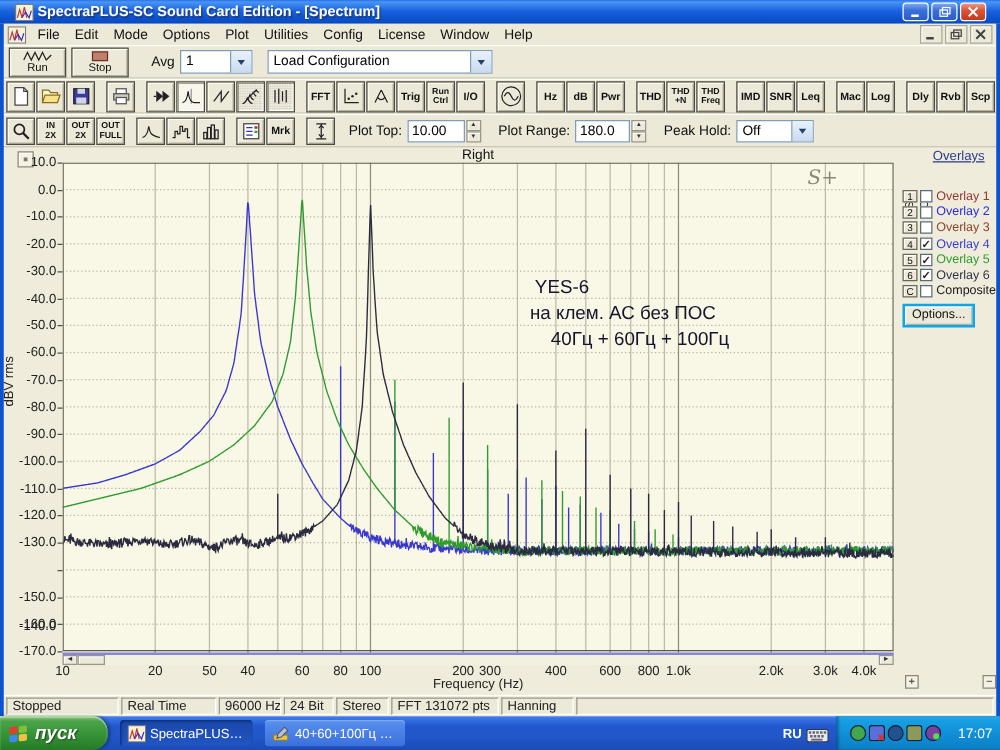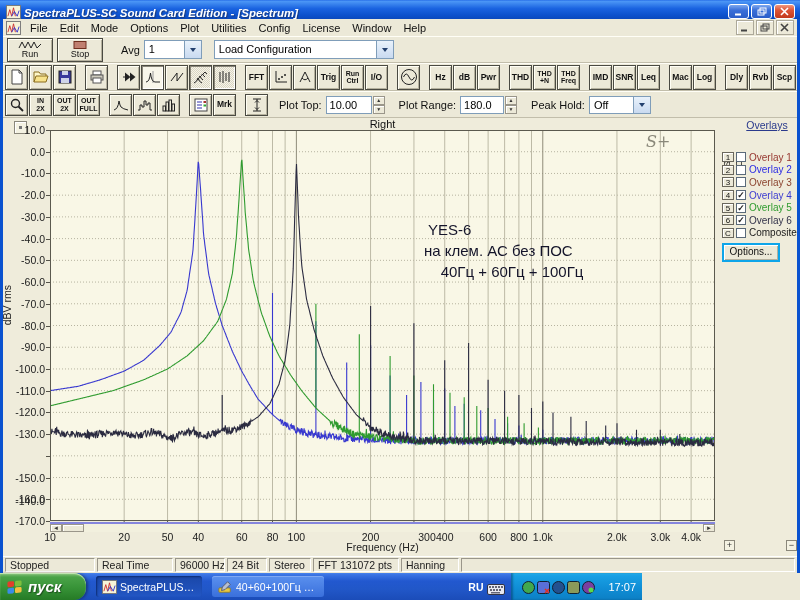--- a/index.html
+++ b/index.html
@@ -1,21 +1,21 @@
 <!DOCTYPE html>
 <html><head>
 <meta charset="utf-8">
 <style>
   html,body{margin:0;padding:0;background:#000;}
   #screen{position:relative;width:800px;height:600px;overflow:hidden;
     font-family:"Liberation Sans",sans-serif;background:#ece9d8;cursor:default;}
   
   .titlebar{position:absolute;left:0;top:0;width:800px;height:19px;
     background:linear-gradient(180deg,#2a71e8 0%,#4a95f5 8%,#1a63e0 45%,#0c51cc 80%,#0a49bd 100%);
-    display:flex;align-items:flex-end;padding:0 4px;box-sizing:border-box;font-style:italic;}
+    display:flex;align-items:center;padding:0 10px;box-sizing:border-box;}
   .titlebar .ticn{width:15px;height:14px;margin:0 3px 0 2px;flex:none;}
   .titlebar .ttl{color:#fff;font-size:11.5px;font-weight:bold;text-shadow:1px 1px 1px #1a3a7a;flex:1;
     white-space:nowrap;overflow:hidden;}
   .winbtns{display:flex;gap:2px;margin-right:1px;}
   .wbtn{width:21px;height:15px;border-radius:3px;border:1px solid #fff;
     background:linear-gradient(180deg,#7da8ef 0%,#3a6fd8 40%,#2a5dc8 100%);
     color:#fff;display:flex;align-items:center;justify-content:center;box-sizing:border-box;}
   .wbtn.close{background:linear-gradient(180deg,#ee9780 0%,#dd5436 40%,#c23a1c 100%);}
   
   .menubar{position:absolute;left:3px;top:19px;width:794px;height:17px;background:#ece9d8;
@@ -95,21 +95,21 @@
     font-size:9px;line-height:9px;text-align:center;color:#222;box-sizing:border-box;flex:none;font-weight:bold;}
   .ovllab{font-size:10px;white-space:nowrap;}
   .optbtn{position:absolute;left:0;top:124px;width:54px;height:15px;border:2px solid #0ea5e9;background:#ece9d8;
     box-shadow:inset 1px 1px 0 #fff,inset -1px -1px 0 #b5b19e;font-size:10px;text-align:center;line-height:14px;color:#111;}
   
   .statusbar{position:absolute;left:3px;top:556px;width:794px;height:17px;background:#ece9d8;
     border-top:1px solid #fff;display:flex;align-items:center;padding:1px 2px;box-sizing:border-box;gap:2px;}
   .scell{height:14px;border:1px solid;border-color:#9a968a #fff #fff #9a968a;font-size:10.5px;color:#222;
     padding:0 4px;box-sizing:border-box;white-space:nowrap;overflow:hidden;line-height:13px;flex:none;}
   
-  .taskbar{position:absolute;left:0;top:573px;width:642px;height:27px;
+  .taskbar{position:absolute;left:0;top:573px;width:800px;height:27px;
     background:linear-gradient(180deg,#4a84ec 0%,#3a74e4 6%,#2258cf 30%,#2burned 0,#2157c8 60%,#1b4cb8 100%);
     background:linear-gradient(180deg,#4a84ec 0%,#3a74e4 6%,#2258cf 30%,#2157c8 60%,#1b4cb8 100%);
     display:flex;align-items:center;}
   .startbtn{width:86px;height:27px;border-radius:0 12px 12px 0;
     background:linear-gradient(180deg,#8cc47e 0%,#4aa348 15%,#379337 55%,#257a25 100%);
     display:flex;align-items:center;gap:4px;padding-left:6px;box-sizing:border-box;flex:none;
     box-shadow:inset 0 1px 1px #c8e8b8, 2px 0 3px rgba(0,0,0,.35);}
   .startbtn .stxt{color:#fff;font-size:15px;font-weight:bold;font-style:italic;text-shadow:1px 1px 1px #1d4d1d;}
   .task{height:21px;border-radius:3px;margin-left:10px;display:flex;align-items:center;gap:4px;
     padding:0 6px;box-sizing:border-box;color:#fff;font-size:10.5px;white-space:nowrap;overflow:hidden;flex:none;}
@@ -616,21 +616,21 @@
     </div>
   <div id="x-ticks">
       <div class="xtick" style="left: 35px;">10</div>
       <div class="xtick" style="left: 109.171px;">20</div>
       <div class="xtick" style="left: 152.558px;">50</div>
       <div class="xtick" style="left: 183.342px;">40</div>
       <div class="xtick" style="left: 226.729px;">60</div>
       <div class="xtick" style="left: 257.513px;">80</div>
       <div class="xtick" style="left: 281.39px;">100</div>
       <div class="xtick" style="left: 355.561px;">200</div>
-      <div class="xtick" style="left: 412px;">300</div>
+      <div class="xtick" style="left: 377px;">300</div>
       <div class="xtick" style="left: 429.732px;">400</div>
       <div class="xtick" style="left: 473.119px;">600</div>
       <div class="xtick" style="left: 503.903px;">800</div>
       <div class="xtick" style="left: 527.781px;">1.0k</div>
       <div class="xtick" style="left: 601.951px;">2.0k</div>
       <div class="xtick" style="left: 645.339px;">3.0k</div>
       <div class="xtick" style="left: 676.122px;">4.0k</div>
     </div>
   <div class="xscroll">
     <span class="sbtn">◄</span>

